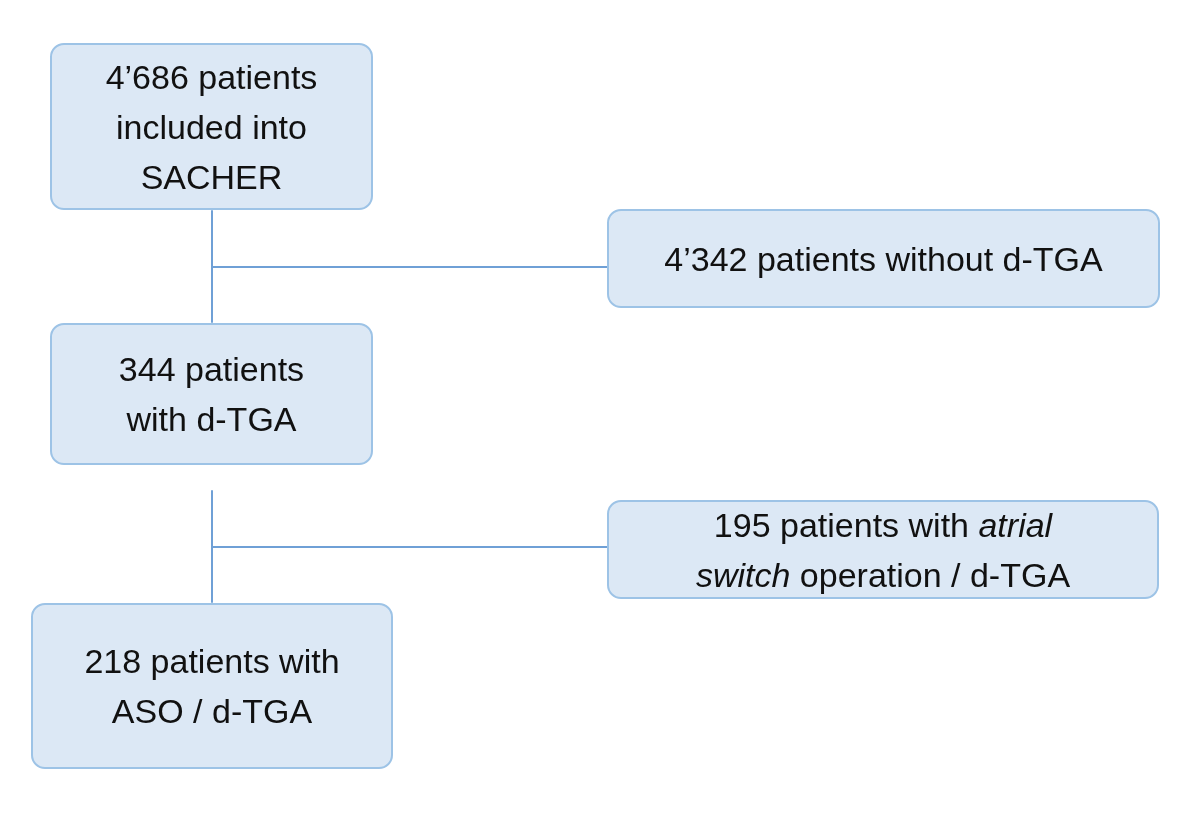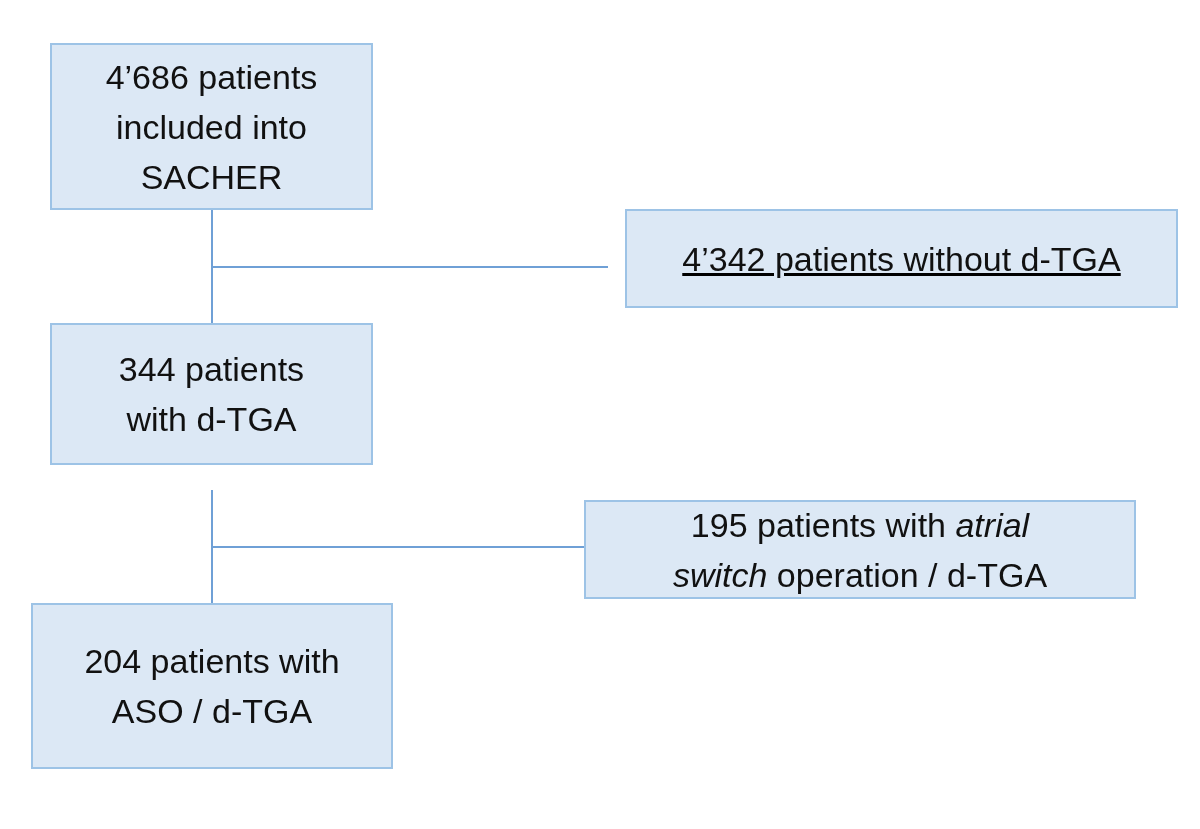--- a/index.html
+++ b/index.html
@@ -2,21 +2,21 @@
 <html style="--box-fill: #dce8f5; --box-border: #9dc3e6; --connector: #6fa0d6; --text: #111111; --background: #ffffff;"><head>
 <meta charset="utf-8">
 <style>
   :root {
     --box-fill: #dce8f5;
     --box-border: #9dc3e6;
     --connector: #6fa0d6;
     --text: #111111;
     --background: #ffffff;
   }
-  * { margin: 0; padding: 0; box-sizing: border-box; }
+  * { margin: 0; padding: 0; box-sizing: border-box; border-radius: 14px; }
   html, body {
     width: 1200px; height: 829px;
     background: var(--background);
     font-family: "Liberation Sans", "DejaVu Sans", sans-serif;
   }
   .canvas {
     position: relative;
     width: 1200px; height: 829px;
     background: var(--background);
     overflow: hidden;
@@ -34,23 +34,23 @@
     font-size: 34px;
     line-height: 50px;
     color: var(--text);
     white-space: pre-line;
   }
   .node-text em { font-style: italic; }
   .connector { position: absolute; background: var(--connector); }
 
   
   .box-top     { left: 50px;  top: 43px;  width: 323px; height: 167px; }
-  .box-excl1   { left: 625px; top: 209px; width: 553px; height: 99px; text-decoration: underline;  }
+  .box-excl1   { left: 607px; top: 209px; width: 553px; height: 99px;  }
   .box-mid     { left: 50px;  top: 323px; width: 323px; height: 142px; }
-  .box-excl2   { left: 584px; top: 500px; width: 552px; height: 99px;  }
+  .box-excl2   { left: 607px; top: 500px; width: 552px; height: 99px;  }
   .box-bottom  { left: 31px;  top: 603px; width: 362px; height: 166px; }
   .v-line-1    { left: 211px; top: 210px; width: 2px;   height: 113px; }
   .h-line-1    { left: 211px; top: 266px; width: 397px; height: 2px;   }
   .v-line-2    { left: 211px; top: 490px; width: 2px;   height: 113px; }
   .h-line-2    { left: 211px; top: 546px; width: 397px; height: 2px;   }
 </style>
 </head>
 <body>
 
 <div class="canvas">
@@ -75,17 +75,17 @@
 
   <div class="connector v-line-2"></div>
   <div class="connector h-line-2"></div>
 
   <div class="node box-excl2">
     <div class="node-text"><span>195 patients with </span><em>atrial</em><span>
 </span><em>switch</em><span> operation / d-TGA</span></div>
   </div>
 
   <div class="node box-bottom">
-    <div class="node-text">204 patients with
+    <div class="node-text">218 patients with
 ASO / d-TGA</div>
   </div>
 
 </div>
 
 </body></html>

